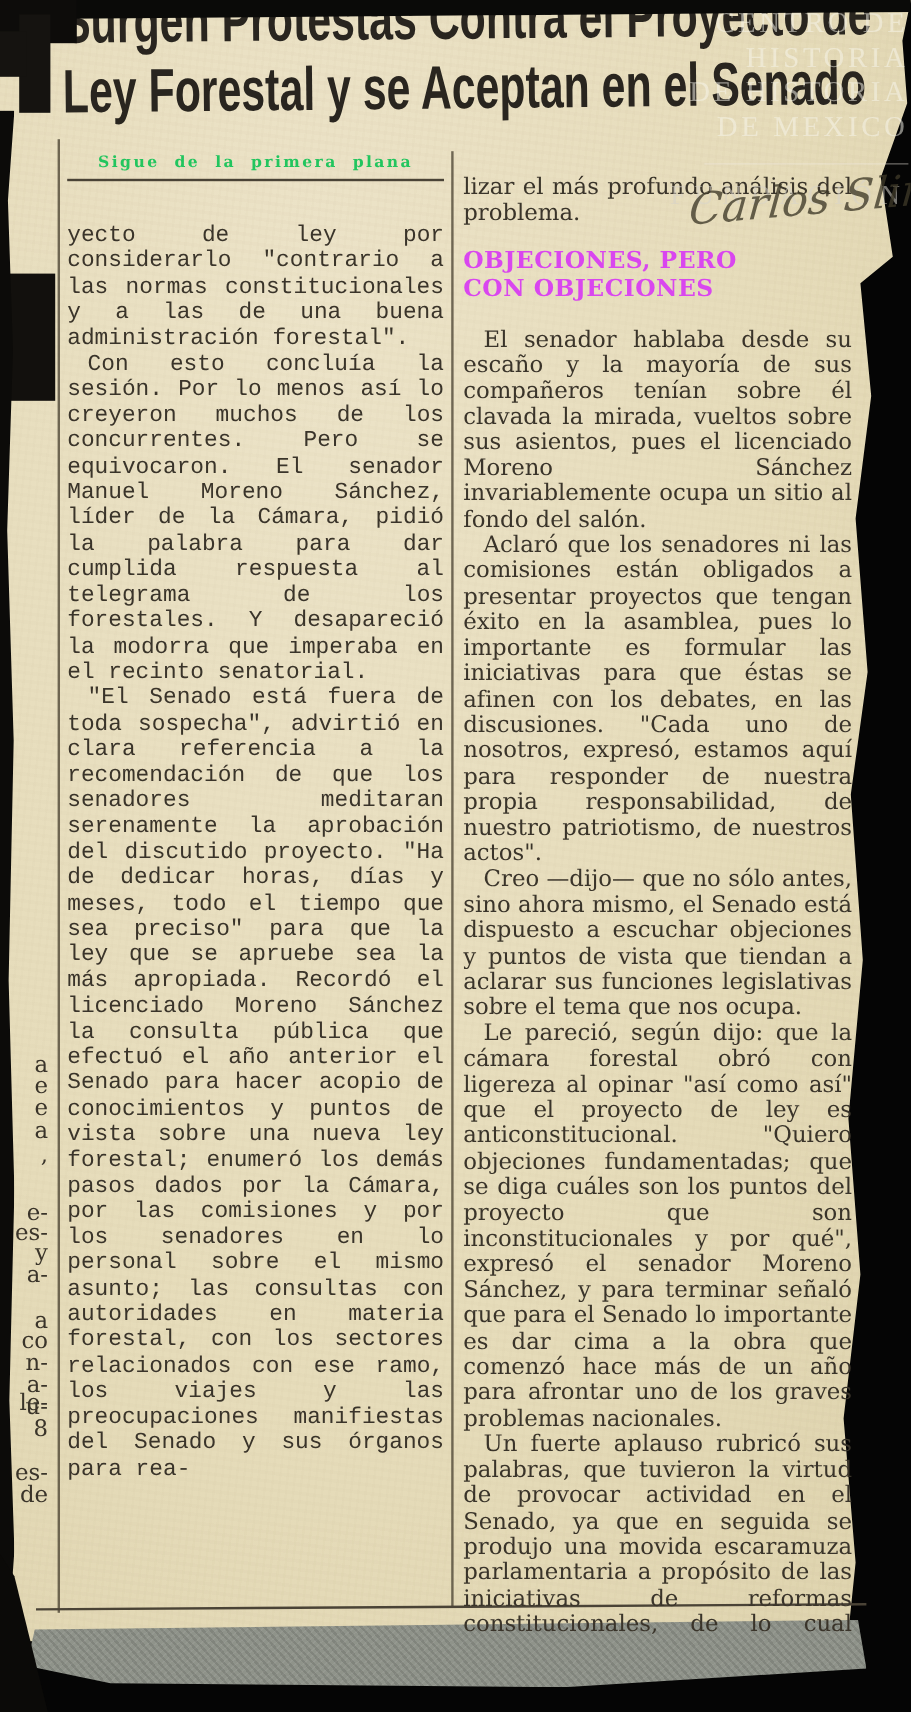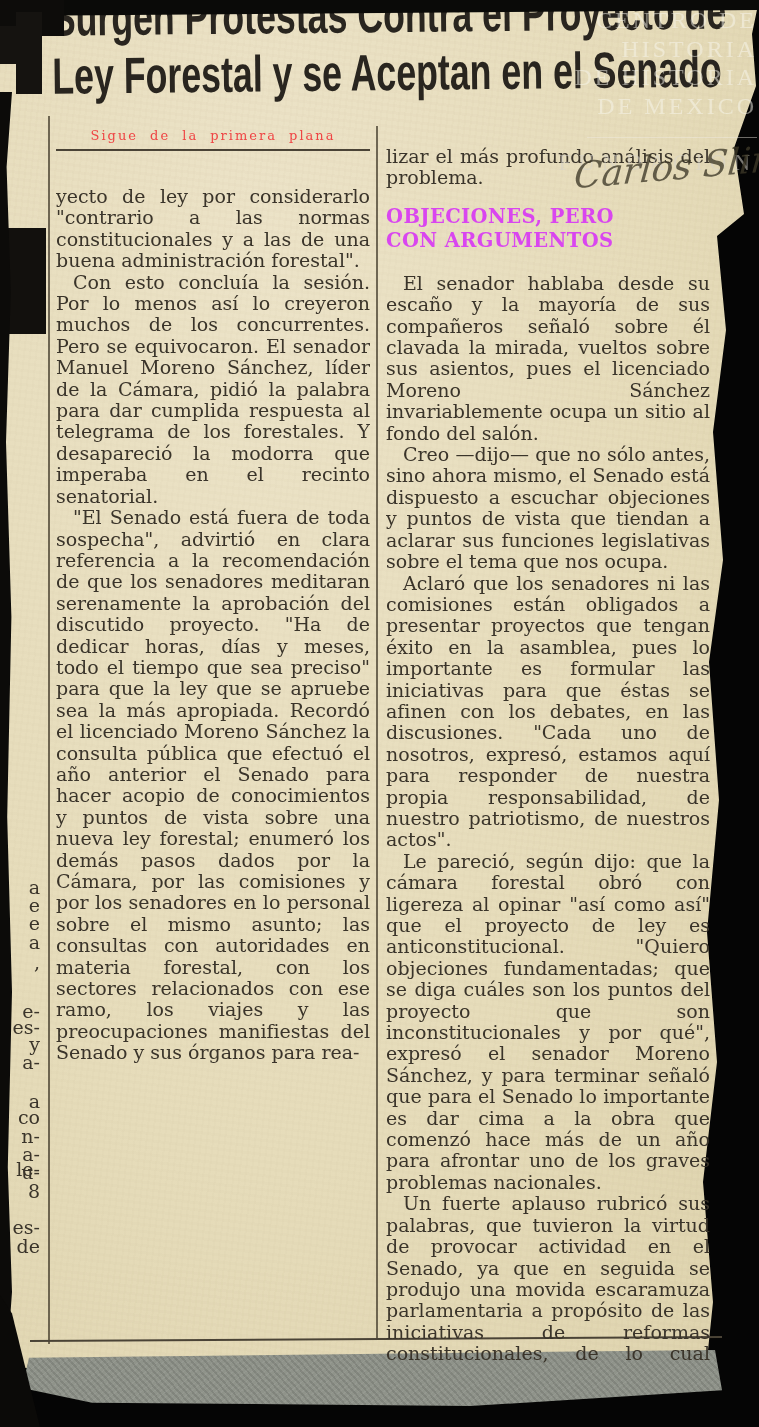--- a/index.html
+++ b/index.html
@@ -39,28 +39,28 @@
   .rule-bottom{position:absolute;left:30px;top:1338px;width:692px;height:2px;
     background:#4a4336;transform:rotate(-.35deg);z-index:3;}
   
   .headline{position:absolute;left:52px;top:-14px;width:700px;z-index:4;
     color:#29251f;font-family:"Liberation Sans", sans-serif;font-weight:bold;
     transform:rotate(-.6deg);}
   .headline .hl{display:inline-block;transform:scaleX(.70);transform-origin:left center;
     white-space:nowrap;font-size:51px;line-height:58px;letter-spacing:0;}
   
   .kicker-wrap{position:absolute;left:56px;top:128px;width:314px;z-index:4;text-align:center;}
-  .kicker{font-size:13px;font-weight:normal;letter-spacing:2px;word-spacing:6px;color:#ef4444;}
+  .kicker{font-size:13px;font-weight:bold;letter-spacing:2px;word-spacing:6px;color:#22c55e;}
   .kicker-rule{margin-top:6px;height:2px;background:#4a4336;}
   
   .col{position:absolute;z-index:4;color:#3a342a;font-size:19px;line-height:21.4px;
     text-align:justify;overflow:hidden;margin-top:28px;}
   .col p{margin:0;text-indent:17px;}
   .col p.noindent{text-indent:0;}
-  .col-left{left:56px;top:158px;width:314px;height:1178px;}
+  .col-left{left:56px;top:158px;width:314px;height:1178px;font-family:Liberation Mono, monospace;}
   .col-right{left:386px;top:118px;width:324px;height:1218px;}
   .subhead{font-weight:bold;font-size:19.5px;line-height:24px;letter-spacing:.4px;
     margin:16px 0 20px;color:#d946ef;text-align:left;}
   
   .frag{position:absolute;left:6px;width:34px;text-align:right;z-index:4;
     font-size:19px;color:#3a342a;}
   
   .watermark{position:absolute;right:2px;top:6px;width:280px;text-align:right;z-index:8;
     font-family:"Liberation Serif", serif;color:rgba(248,245,235,.52);
     font-size:24px;line-height:28.5px;letter-spacing:3px;pointer-events:none;}
@@ -108,25 +108,25 @@
   <div class="col col-left" lang="es">
     <p class="noindent">yecto de ley por considerarlo "contrario a las normas constitucionales y a las de una buena administración forestal".</p>
     <p>Con esto concluía la sesión. Por lo menos así lo creyeron muchos de los concurrentes. Pero se equivocaron. El senador Manuel Moreno Sánchez, líder de la Cámara, pidió la palabra para dar cumplida respuesta al telegrama de los forestales. Y desapareció la modorra que imperaba en el recinto senatorial.</p>
     <p>"El Senado está fuera de toda sospecha", advirtió en clara referencia a la recomendación de que los senadores meditaran serenamente la aprobación del discutido proyecto. "Ha de dedicar horas, días y meses, todo el tiempo que sea preciso" para que la ley que se apruebe sea la más apropiada. Recordó el licenciado Moreno Sánchez la consulta pública que efectuó el año anterior el Senado para hacer acopio de conocimientos y puntos de vista sobre una nueva ley forestal; enumeró los demás pasos dados por la Cámara, por las comisiones y por los senadores en lo personal sobre el mismo asunto; las consultas con autoridades en materia forestal, con los sectores relacionados con ese ramo, los viajes y las preocupaciones manifiestas del Senado y sus órganos para rea-</p>
   </div>
 
   <div class="col col-right" lang="es">
     <p class="noindent">lizar el más profundo análisis del problema.</p>
     <div class="subhead">
       <div>OBJECIONES, PERO</div>
-      <div>CON ARGUMENTOS</div>
+      <div>CON OBJECIONES</div>
     </div>
-    <p>El senador hablaba desde su escaño y la mayoría de sus compañeros señaló sobre él clavada la mirada, vueltos sobre sus asientos, pues el licenciado Moreno Sánchez invariablemente ocupa un sitio al fondo del salón.</p>
+    <p>El senador hablaba desde su escaño y la mayoría de sus compañeros tenían sobre él clavada la mirada, vueltos sobre sus asientos, pues el licenciado Moreno Sánchez invariablemente ocupa un sitio al fondo del salón.</p>
+    <p>Aclaró que los senadores ni las comisiones están obligados a presentar proyectos que tengan éxito en la asamblea, pues lo importante es formular las iniciativas para que éstas se afinen con los debates, en las discusiones. "Cada uno de nosotros, expresó, estamos aquí para responder de nuestra propia responsabilidad, de nuestro patriotismo, de nuestros actos".</p>
     <p>Creo —dijo— que no sólo antes, sino ahora mismo, el Senado está dispuesto a escuchar objeciones y puntos de vista que tiendan a aclarar sus funciones legislativas sobre el tema que nos ocupa.</p>
-    <p>Aclaró que los senadores ni las comisiones están obligados a presentar proyectos que tengan éxito en la asamblea, pues lo importante es formular las iniciativas para que éstas se afinen con los debates, en las discusiones. "Cada uno de nosotros, expresó, estamos aquí para responder de nuestra propia responsabilidad, de nuestro patriotismo, de nuestros actos".</p>
     <p>Le pareció, según dijo: que la cámara forestal obró con ligereza al opinar "así como así" que el proyecto de ley es anticonstitucional. "Quiero objeciones fundamentadas; que se diga cuáles son los puntos del proyecto que son inconstitucionales y por qué", expresó el senador Moreno Sánchez, y para terminar señaló que para el Senado lo importante es dar cima a la obra que comenzó hace más de un año para afrontar uno de los graves problemas nacionales.</p>
     <p>Un fuerte aplauso rubricó sus palabras, que tuvieron la virtud de provocar actividad en el Senado, ya que en seguida se produjo una movida escaramuza parlamentaria a propósito de las iniciativas de reformas constitucionales, de lo cual damos cuenta en información aparte.</p>
   </div>
 
   <span class="frag" style="top:876px">a</span>
   <span class="frag" style="top:894px">e</span>
   <span class="frag" style="top:912px">e</span>
   <span class="frag" style="top:931px">a</span>
   <span class="frag" style="top:951px">,</span>
   <span class="frag" style="top:1000px">e-</span>

